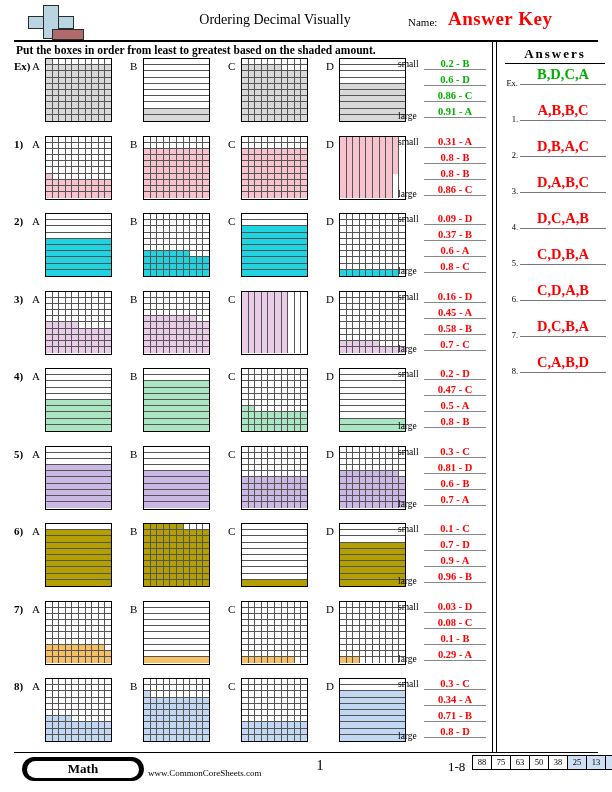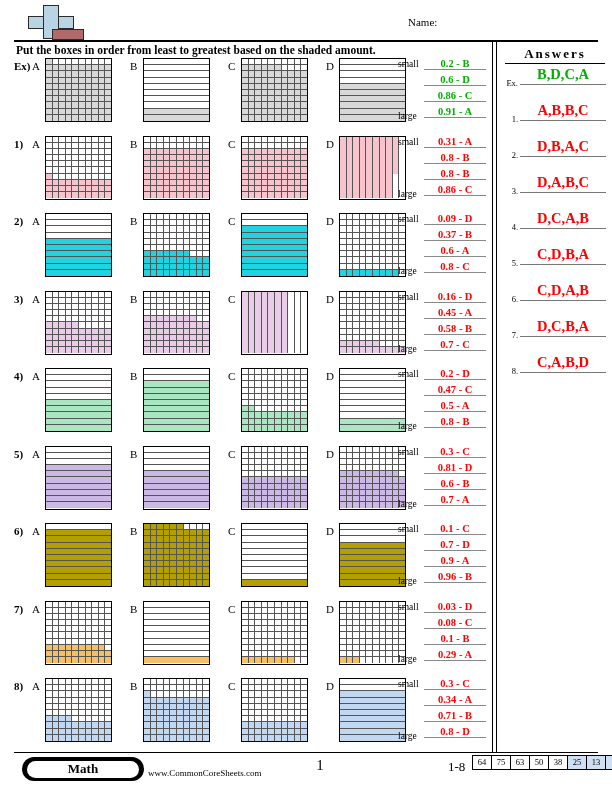--- a/index.html
+++ b/index.html
@@ -104,21 +104,23 @@
 </style>
 </head>
 <body>
 
 <div class="header">
   <div class="logo">
     <div class="logo-part plus-h"></div>
     <div class="logo-part plus-v"></div>
     <div class="logo-part book"></div>
   </div>
+  <div class="doc-title">Ordering Decimal Visually</div>
   <div class="name-label">Name:</div>
+  <div class="answer-key">Answer Key</div>
 </div>
 <div class="hdr-rule"></div>
 <div class="instructions">Put the boxes in order from least to greatest based on the shaded amount.</div>
 
 <div class="vdiv a"></div>
 <div class="vdiv b"></div>
 
 <div class="ans-title">Answers</div>
 <div id="answers-container">
     <div class="ans-row" style="top: 66px;">
@@ -3502,21 +3504,21 @@
   </div>
 
 <div class="frule"></div>
 <div class="mbadge">
   <div class="inner">Math</div>
 </div>
 <div class="site">www.CommonCoreSheets.com</div>
 <div class="pageno">1</div>
 <div class="scorelabel">1-8</div>
 <div class="scoretbl" id="score-table">
-    <div>64</div>
+    <div>88</div>
     <div>75</div>
     <div>63</div>
     <div>50</div>
     <div>38</div>
     <div class="hl">25</div>
     <div class="hl">13</div>
     <div class="hl">0</div>
   </div>
 
 </body></html>

